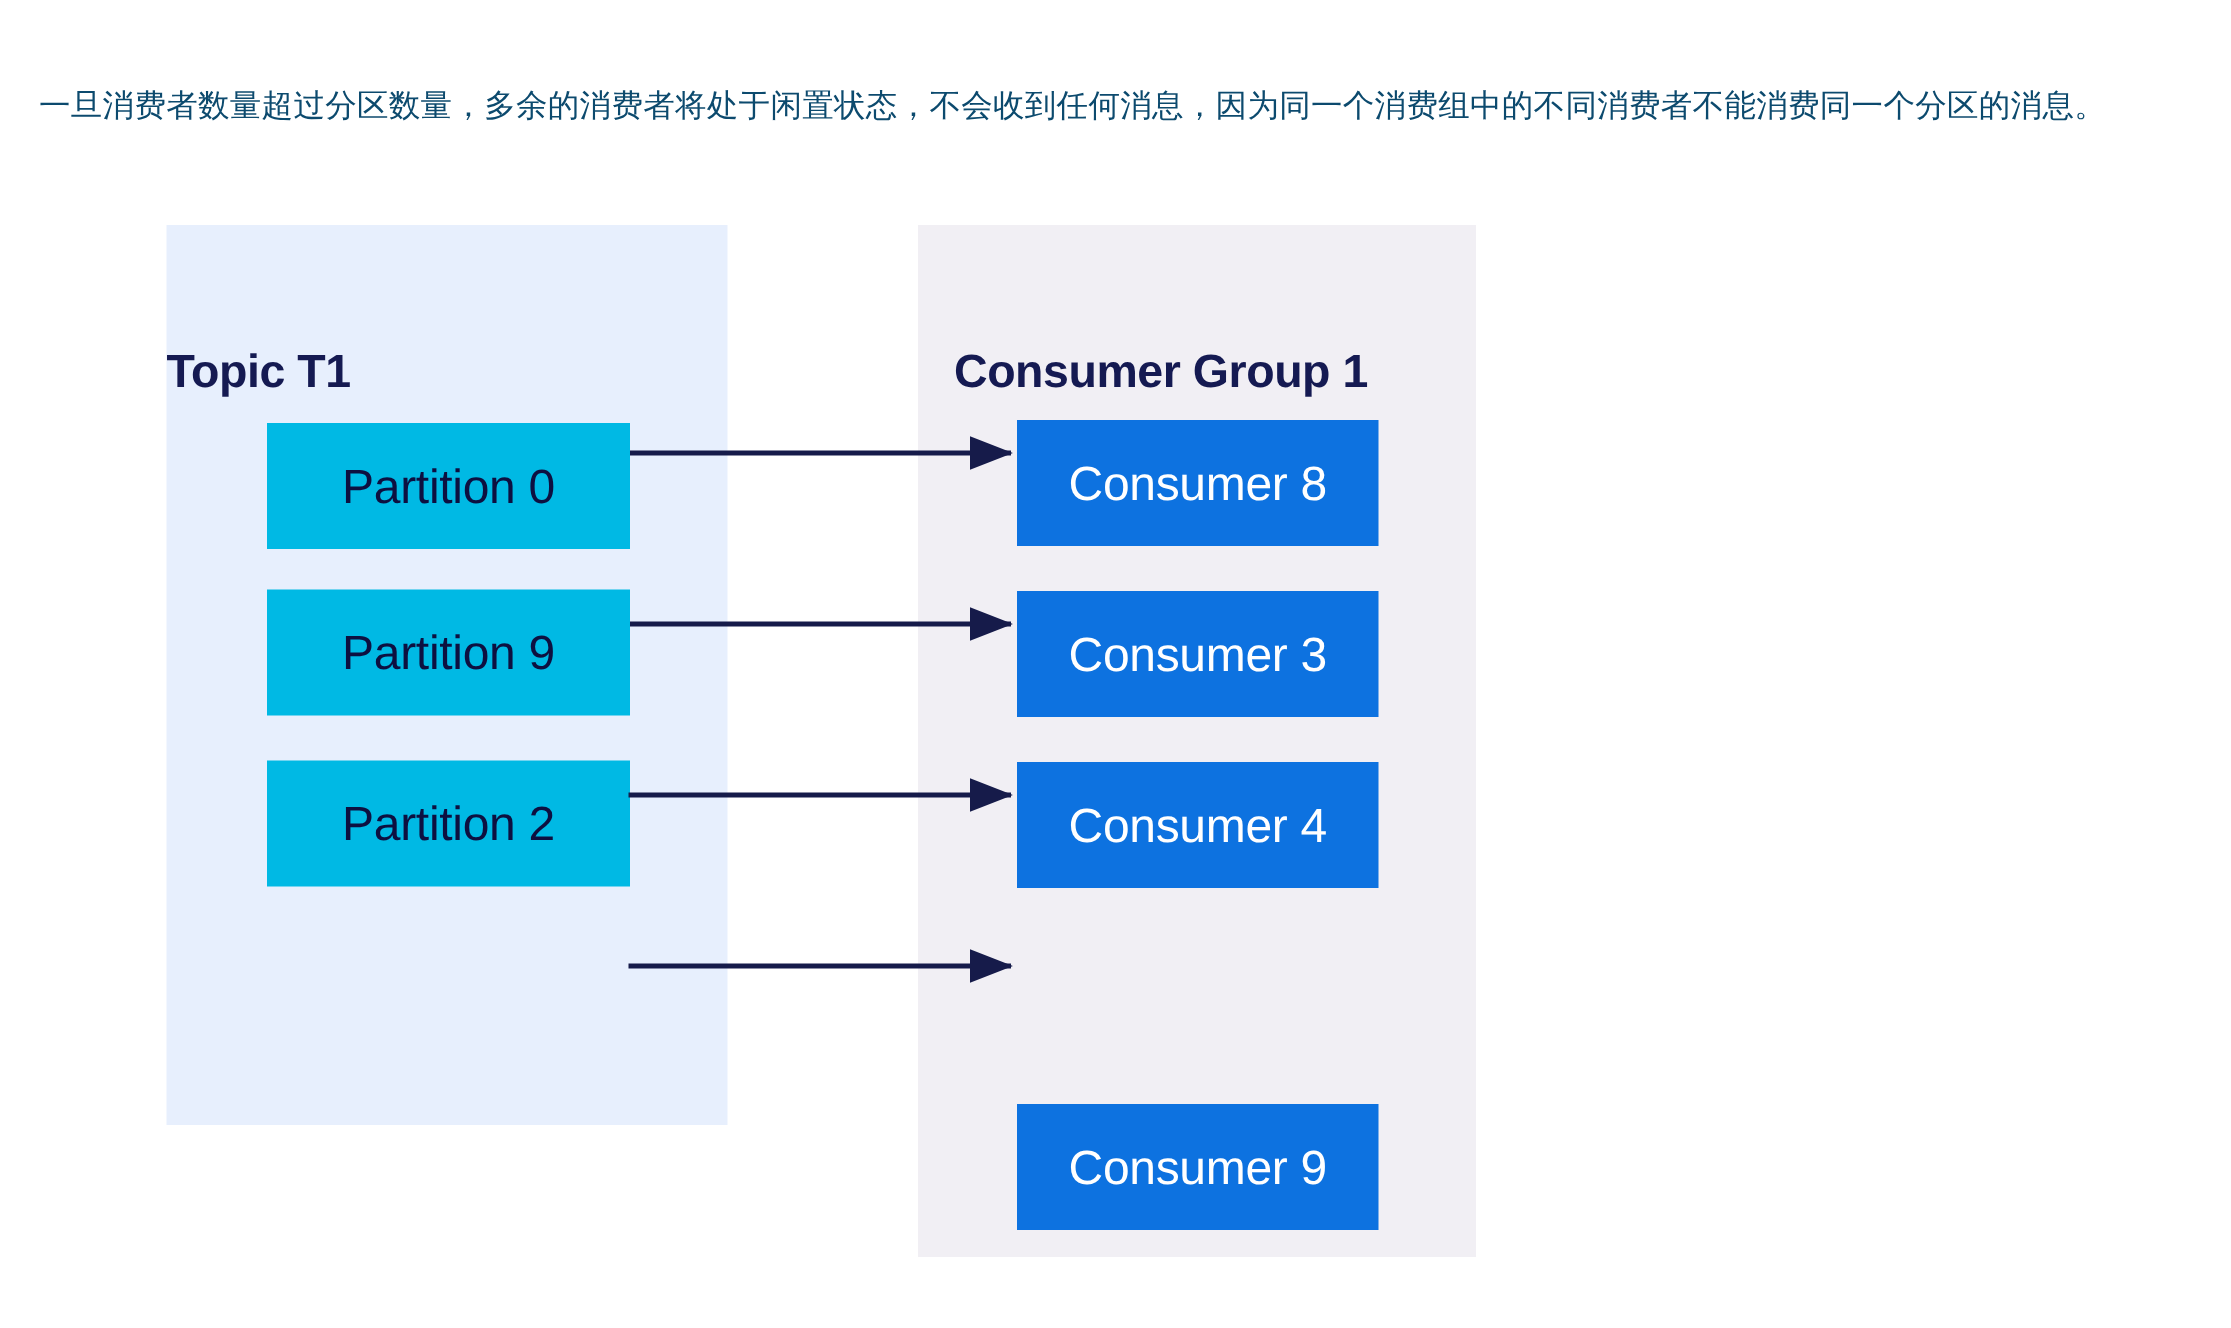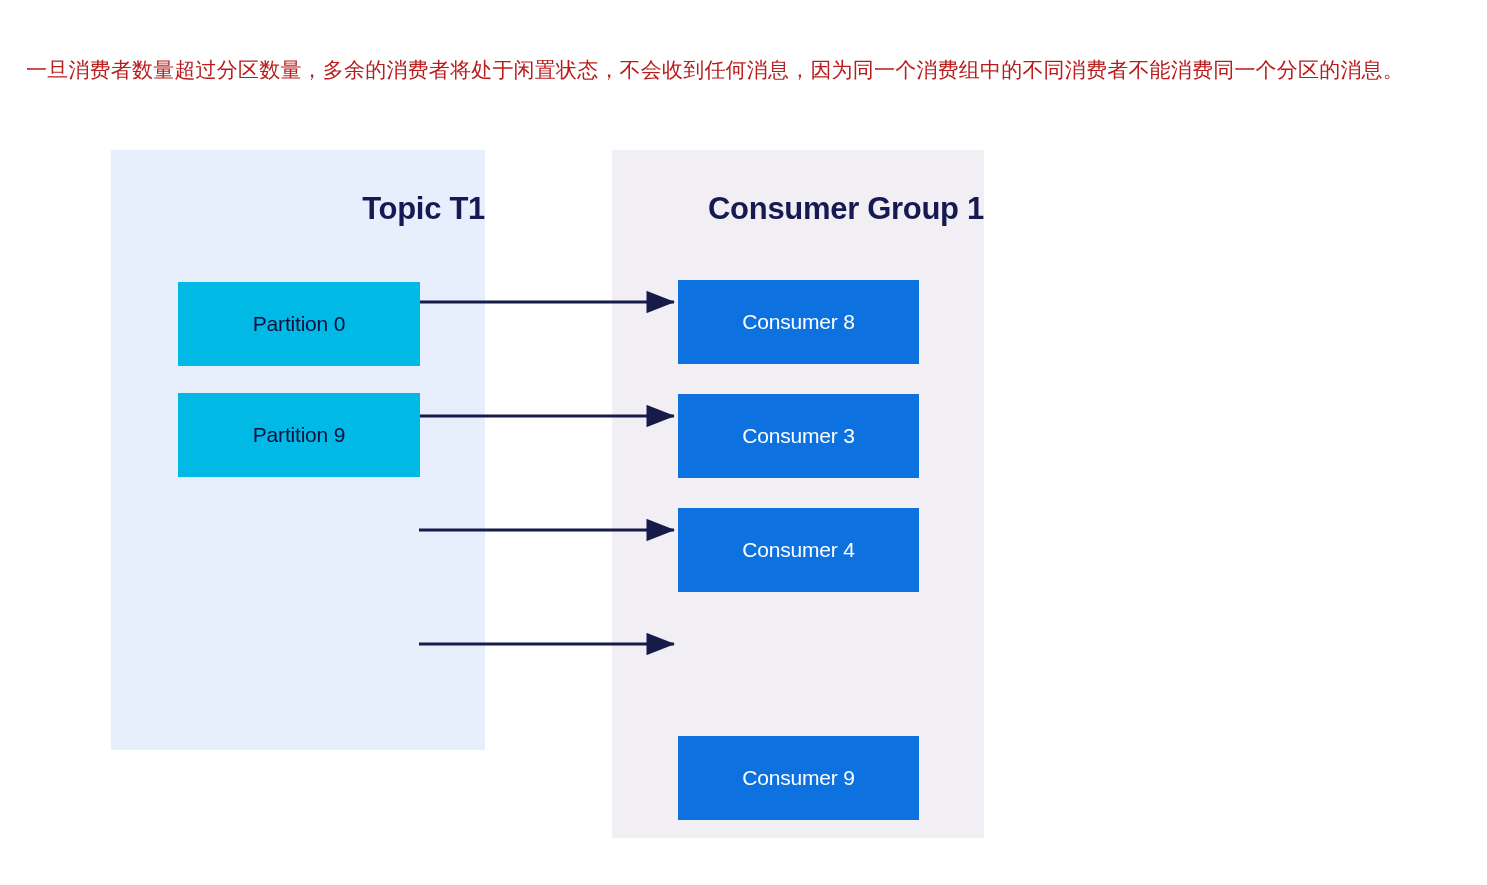--- a/index.html
+++ b/index.html
@@ -17,74 +17,75 @@
   }
 
   
   #intro-paragraph {
     position: absolute;
     left: 26px;
     top: 28px;
     width: 1441px;
     font-size: 21px;
     line-height: 42px;
-    color: #b91c1c;
+    color: #0c4a6e;
     letter-spacing: 0.2px;
     font-family: "DejaVu Sans", "Liberation Sans", sans-serif;
   }
 
   
   #kafka-diagram {
     position: absolute;
     left: 0;
     top: 130px;
     width: 1487px;
     height: 755px;
   }
 
   .panel {
     position: absolute;
   }
   .panel-title {
     position: absolute;
     left: 0;
     right: 0;
-    text-align: right;
+    text-align: left;
     font-weight: bold;
     font-size: 31px;
     letter-spacing: -0.3px;
     color: #151a52;
     font-family: "Liberation Sans", "DejaVu Sans", sans-serif;
+    margin-top: 39px;
   }
 
   #topic-panel {
     left: 111px;
     top: 20px;
     width: 374px;
     height: 600px;
     background: #e7effd;
   }
   #topic-panel .panel-title { top: 41px; }
 
   #consumer-group-panel {
     left: 612px;
     top: 20px;
     width: 372px;
     height: 688px;
     background: #f1eff4;
   }
-  #consumer-group-panel .panel-title { top: 41px; }
+  #consumer-group-panel .panel-title { top: 41px; padding-left: 24px; }
 
   
   .node-box {
     position: absolute;
     display: flex;
     align-items: center;
     justify-content: center;
-    font-size: 21px;
+    font-size: 32px;
     letter-spacing: -0.2px;
     box-sizing: border-box;
   }
 
   .partition-box {
     left: 67px;
     width: 242px;
     height: 84px;
     background: #00b9e4;
     color: #0d1040;
@@ -117,20 +118,23 @@
 
   <div class="panel" id="topic-panel">
     <div class="panel-title">Topic T1</div>
 
     <div class="node-box partition-box" style="top:132px">
       <span>Partition 0</span>
     </div>
     <div class="node-box partition-box" style="top:243px">
       <span>Partition 9</span>
     </div>
+    <div class="node-box partition-box" style="top:357px">
+      <span>Partition 2</span>
+    </div>
   </div>
 
   <div class="panel" id="consumer-group-panel">
     <div class="panel-title">Consumer Group 1</div>
 
     <div class="node-box consumer-box" style="top:130px">
       <span>Consumer 8</span>
     </div>
     <div class="node-box consumer-box" style="top:244px">
       <span>Consumer 3</span>

